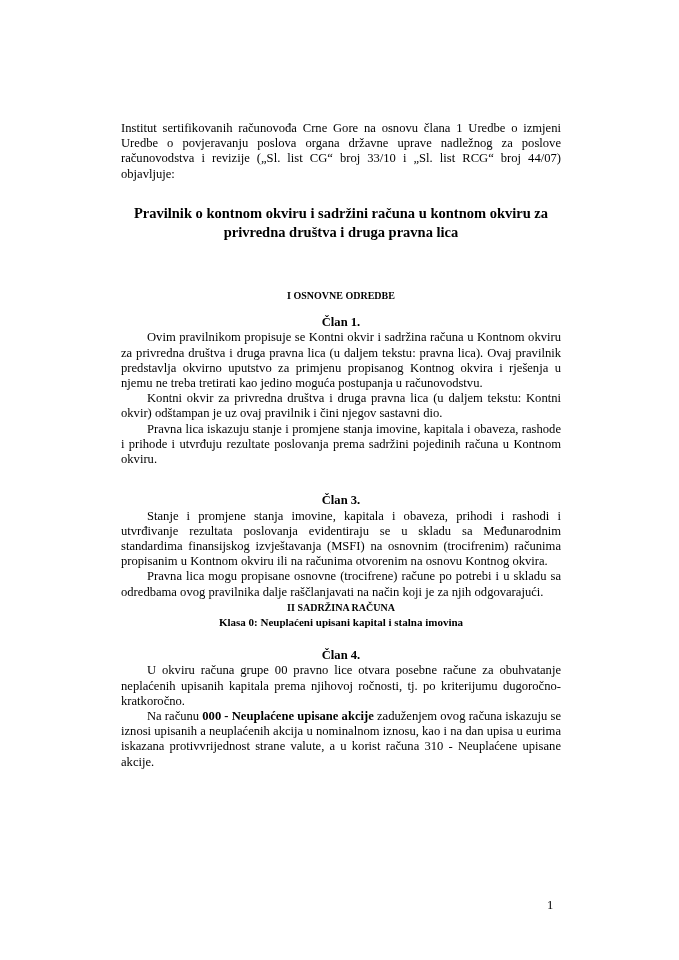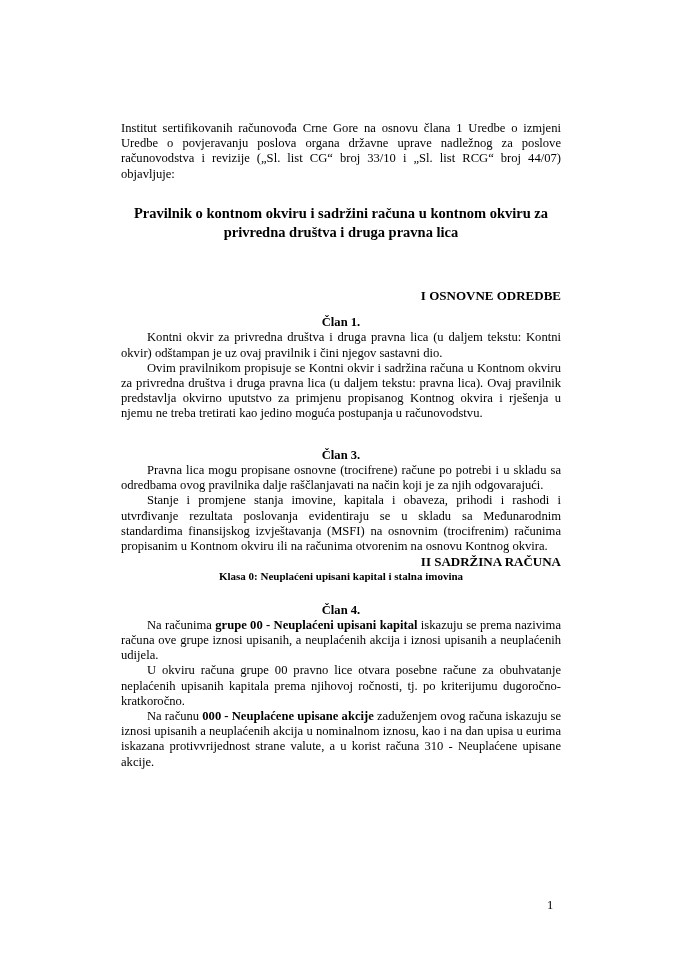--- a/index.html
+++ b/index.html
@@ -36,23 +36,23 @@
 
     .doc-title {
       font-size: 14.5px;
       line-height: 1.32;
       font-weight: bold;
       text-align: center;
       margin-bottom: 46px;
       margin-top: 13px;
     }
     .section-heading {
-      font-size: 13px;
+      font-size: 10px;
       font-weight: bold;
-      text-align: right;
+      text-align: center;
     }
     .section2-heading { }
     .sub-heading {
       font-size: 11px;
       font-weight: bold;
       text-align: center;
     }
     .clan-heading {
       font-size: 12.6px;
       font-weight: bold;
@@ -80,32 +80,32 @@
 <div class="page">
   <div class="content">
 
     <p class="intro">Institut sertifikovanih računovođa Crne Gore na osnovu člana 1 Uredbe o izmjeni Uredbe o povjeravanju poslova organa državne uprave nadležnog za poslove računovodstva i revizije („Sl. list CG“ broj 33/10 i „Sl. list RCG“ broj 44/07) objavljuje:</p>
 
     <h1 class="doc-title">Pravilnik o kontnom okviru i sadržini računa u kontnom okviru za privredna društva i druga pravna lica</h1>
 
     <h2 class="section-heading">I OSNOVNE ODREDBE</h2>
 
     <h3 class="clan-heading">Član 1.</h3>
+    <p class="body-para">Ovim pravilnikom propisuje se Kontni okvir i sadržina računa u Kontnom okviru za privredna društva i druga pravna lica (u daljem tekstu: pravna lica). Ovaj pravilnik predstavlja okvirno uputstvo za primjenu propisanog Kontnog okvira i rješenja u njemu ne treba tretirati kao jedino moguća postupanja u računovodstvu.</p>
     <p class="body-para">Kontni okvir za privredna društva i druga pravna lica (u daljem tekstu: Kontni okvir) odštampan je uz ovaj pravilnik i čini njegov sastavni dio.</p>
-    <p class="body-para">Ovim pravilnikom propisuje se Kontni okvir i sadržina računa u Kontnom okviru za privredna društva i druga pravna lica (u daljem tekstu: pravna lica). Ovaj pravilnik predstavlja okvirno uputstvo za primjenu propisanog Kontnog okvira i rješenja u njemu ne treba tretirati kao jedino moguća postupanja u računovodstvu.</p>
 
+    <p class="body-para">Pravna lica iskazuju stanje i promjene stanja imovine, kapitala i obaveza, rashode i prihode i utvrđuju rezultate poslovanja prema sadržini pojedinih računa u Kontnom okviru.</p>
 
     <h3 class="clan-heading gap-lg">Član 3.</h3>
+    <p class="body-para">Stanje i promjene stanja imovine, kapitala i obaveza, prihodi i rashodi i utvrđivanje rezultata poslovanja evidentiraju se u skladu sa Međunarodnim standardima finansijskog izvještavanja (MSFI) na osnovnim (trocifrenim) računima propisanim u Kontnom okviru ili na računima otvorenim na osnovu Kontnog okvira.</p>
     <p class="body-para">Pravna lica mogu propisane osnovne (trocifrene) račune po potrebi i u skladu sa odredbama ovog pravilnika dalje raščlanjavati na način koji je za njih odgovarajući.</p>
-    <p class="body-para">Stanje i promjene stanja imovine, kapitala i obaveza, prihodi i rashodi i utvrđivanje rezultata poslovanja evidentiraju se u skladu sa Međunarodnim standardima finansijskog izvještavanja (MSFI) na osnovnim (trocifrenim) računima propisanim u Kontnom okviru ili na računima otvorenim na osnovu Kontnog okvira.</p>
 
     <h2 class="section-heading section2-heading">II SADRŽINA RAČUNA</h2>
     <h2 class="sub-heading">Klasa 0: Neuplaćeni upisani kapital i stalna imovina</h2>
 
     <h3 class="clan-heading gap-md">Član 4.</h3>
-    <p class="body-para"><span>Na računima </span><b>grupe 00 - Neuplaćeni upisani kapital</b><span> iskazuju se prema nazivima računa ove grupe iznosi upisanih, a neuplaćenih akcija i iznosi upisanih a neuplaćenih udijela.</span></p>
     <p class="body-para">U okviru računa grupe 00 pravno lice otvara posebne račune za obuhvatanje neplaćenih upisanih kapitala prema njihovoj ročnosti, tj. po kriterijumu dugoročno-kratkoročno.</p>
     <p class="body-para"><span>Na računu </span><b>000 - Neuplaćene upisane akcije</b><span> zaduženjem ovog računa iskazuju se iznosi upisanih a neuplaćenih akcija u nominalnom iznosu, kao i na dan upisa u eurima iskazana protivvrijednost strane valute, a u korist računa 310 - Neuplaćene upisane akcije.</span></p>
 
   </div>
 
   <div class="page-number">1</div>
 </div>
 
 </body></html>

